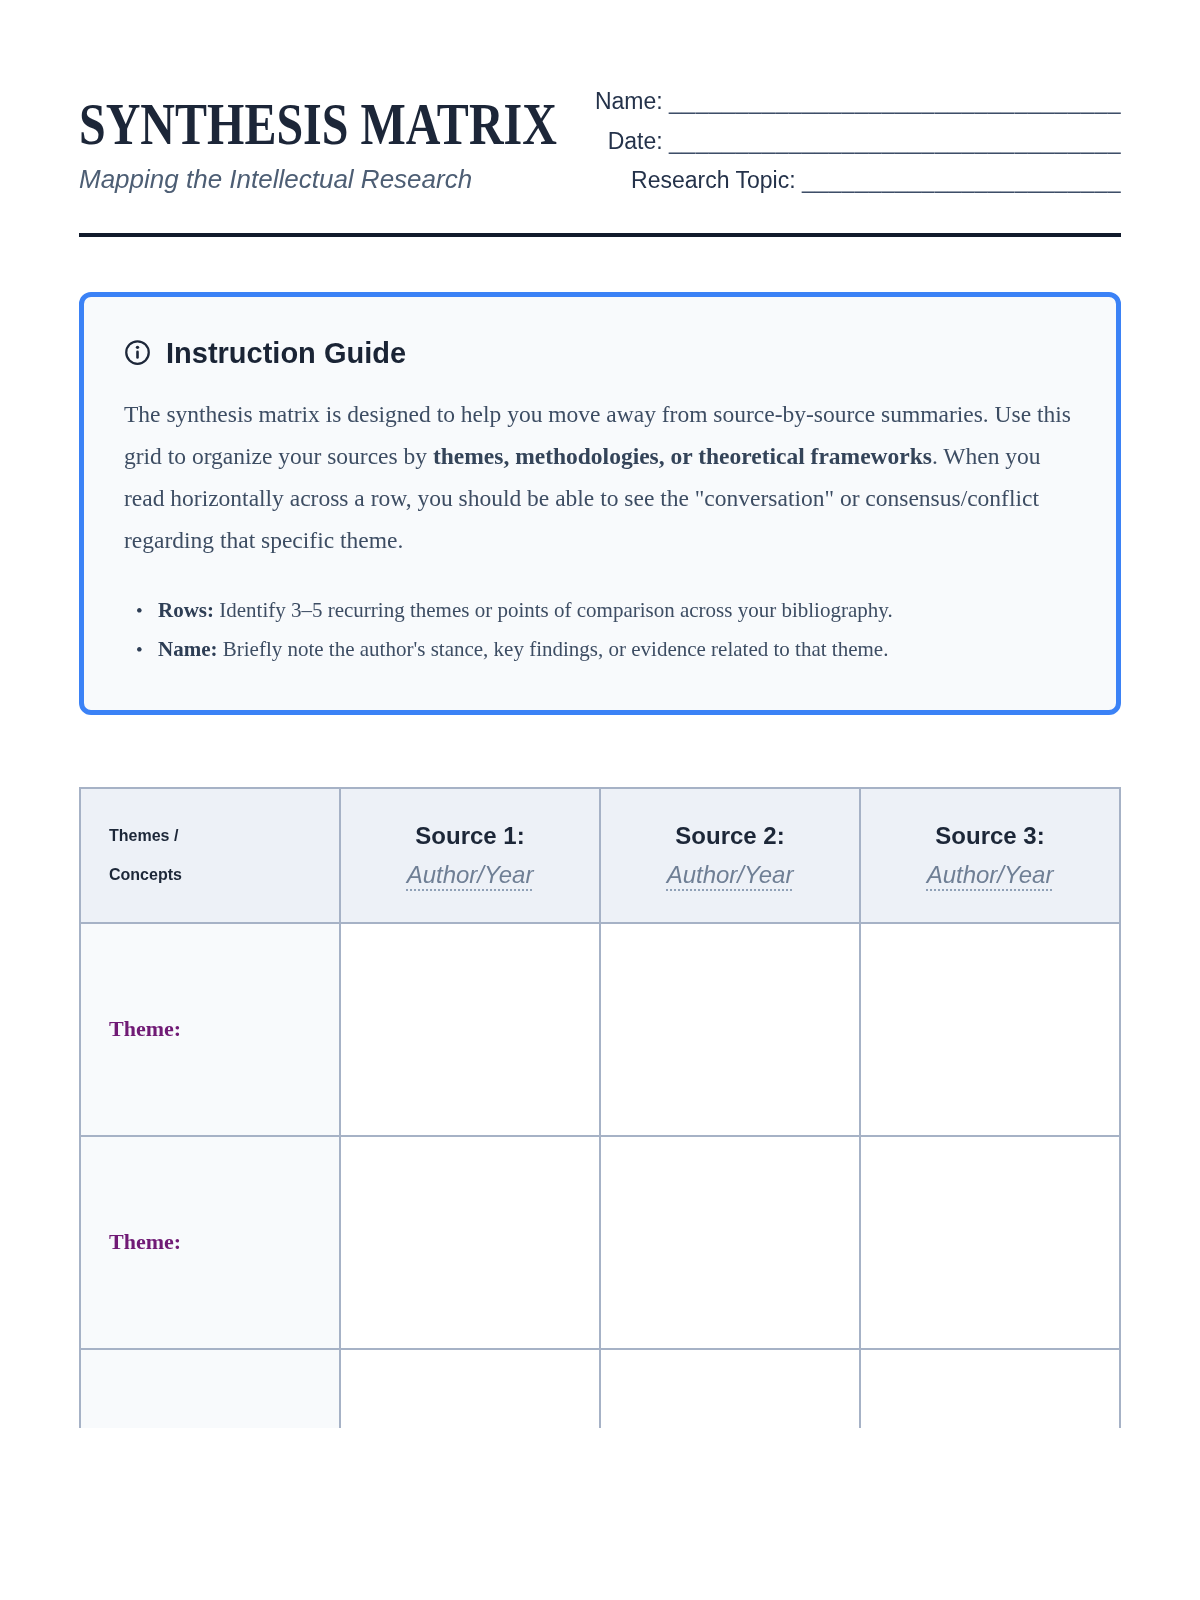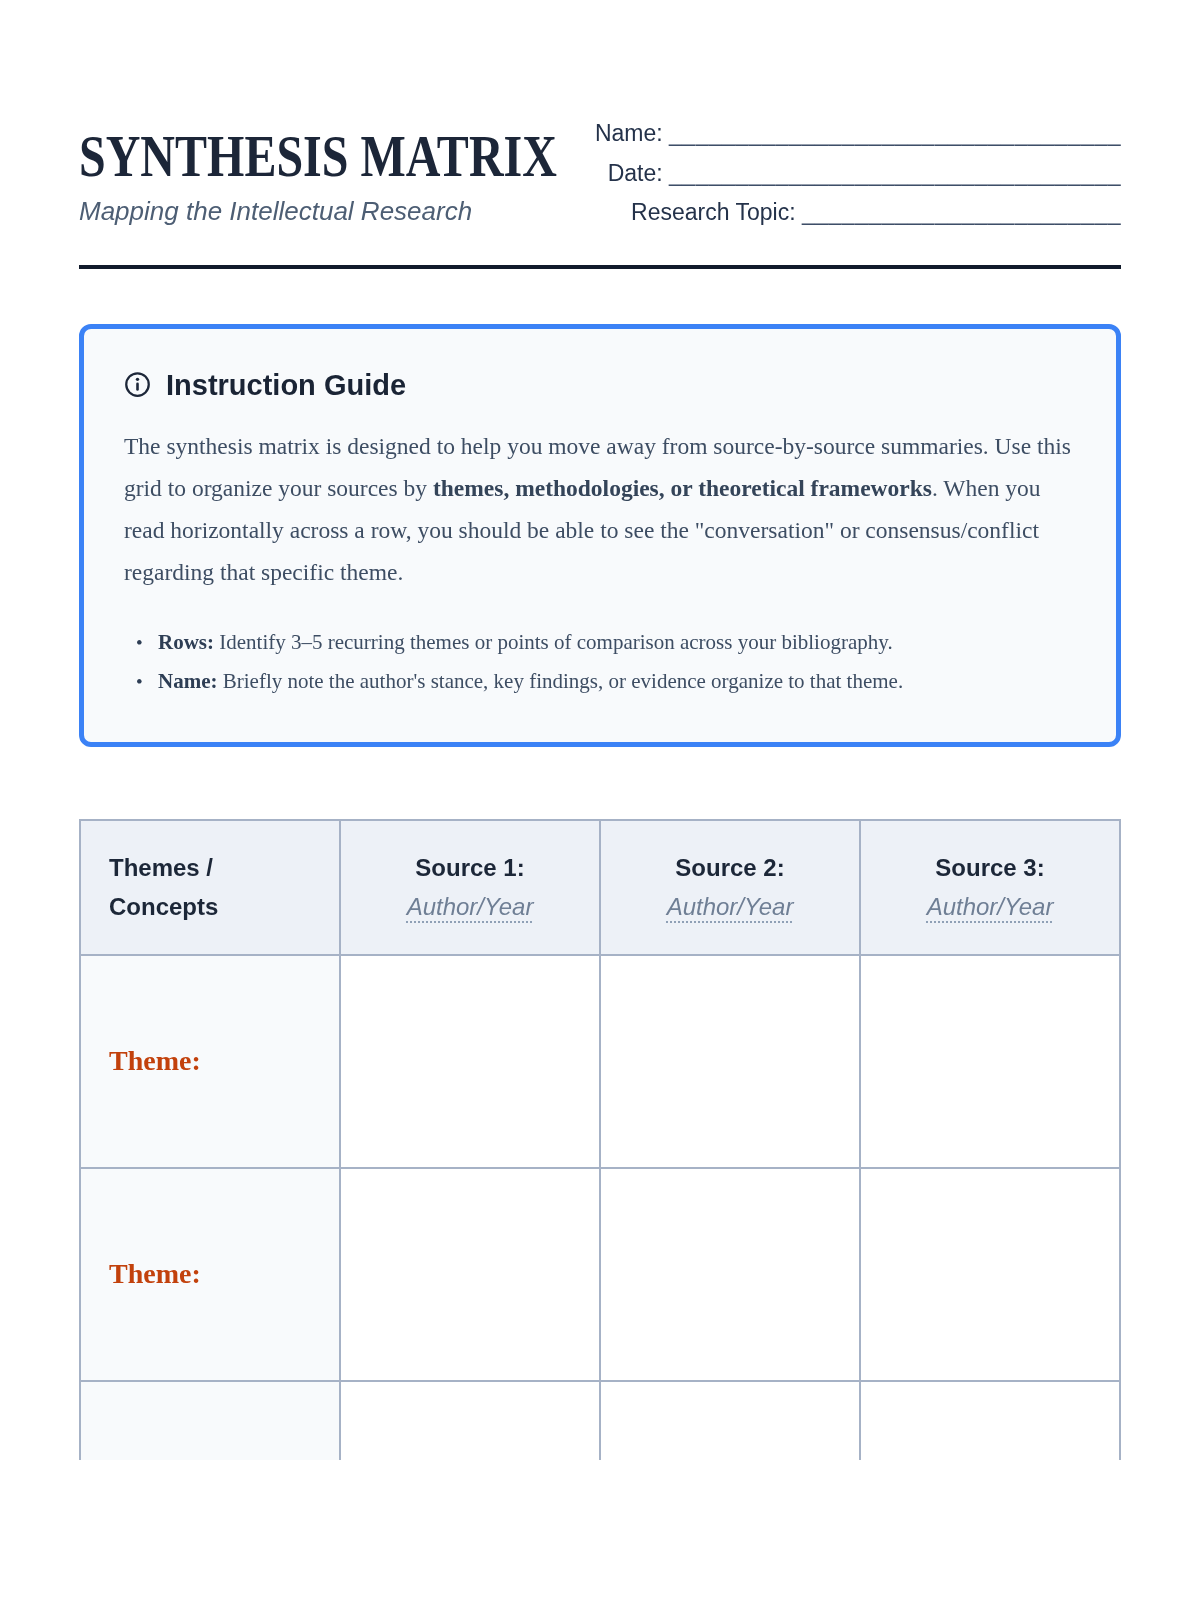--- a/index.html
+++ b/index.html
@@ -1,19 +1,19 @@
 <!DOCTYPE html>
 <html><head>
 <meta charset="utf-8">
 <style>
   * { margin: 0; padding: 0; box-sizing: border-box; }
   html, body { width: 1200px; height: 1600px; overflow: hidden; background: #ffffff; }
   body { font-family: "Liberation Sans", sans-serif; position: relative; }
 
-  .page { width: 1200px; height: 1428px; padding: 0 79px; overflow: hidden; margin-top: 32px; }
+  .page { width: 1200px; height: 1428px; padding: 0 79px; overflow: hidden; }
 
   
   .masthead { margin-top: 82px; display: flex; justify-content: space-between; align-items: flex-start; }
   .brand { padding-top: 10px; width: 480px; }
   .brand h1 { font-family: "Liberation Serif", serif; font-weight: 700; font-size: 60px; line-height: 64px; color: #1c2638; white-space: nowrap; }
   .brand h1 .squeeze { display: inline-block; transform: scaleX(0.8); transform-origin: 0 60%; }
   .subtitle { margin-top: 6px; font-style: italic; font-size: 26px; line-height: 34px; color: #4d5e74; }
 
   .fields { text-align: right; font-size: 23px; line-height: 39.5px; color: #24324a; }
   .field-label { color: #24324a; }
@@ -34,28 +34,28 @@
   .notes { margin-top: 30px; list-style: none; padding-left: 12px; }
   .notes li { position: relative; padding-left: 22px; font-family: "Liberation Serif", serif; font-size: 21px; line-height: 39.5px; color: #3d4d63; }
   .notes li::before { content: "•"; position: absolute; left: 0; top: 0; color: #2e3e55; font-size: 19px; }
   .notes strong { font-weight: 700; color: #2e3e55; }
 
   
   table.matrix { width: 100%; margin-top: 72px; border-collapse: collapse; table-layout: fixed; }
   .matrix th, .matrix td { border: 2px solid #a6b2c6; vertical-align: middle; }
   .matrix thead tr { height: 135px; }
   .matrix thead th { background: #edf1f7; }
-  .matrix thead th.corner { text-align: left; padding-left: 28px; font-size: 24px; line-height: 39px; font-weight: 700; color: #1c2738; }
+  .matrix thead th.corner { text-align: left; padding-left: 28px; font-size: 16px; line-height: 39px; font-weight: 700; color: #1c2738; }
   .matrix thead th.src { text-align: center; font-size: 24px; color: #1c2738; }
   .src-title { display: block; font-weight: 700; line-height: 38px; }
   .src-sub { display: inline-block; margin-top: 1px; font-style: italic; font-weight: 400; color: #6f7f95; line-height: 38px;
              text-decoration: underline dotted; text-decoration-thickness: 2px; text-underline-offset: 7px; text-decoration-color: #8fa0b6; }
   .matrix tbody tr { height: 213px; }
   .matrix tbody th.rowlabel { background: #f8fafc; text-align: left; padding-left: 28px;
-             font-family: "Liberation Serif", serif; font-weight: 700; font-size: 28px; color: #c2410c; }
+             font-family: "Liberation Serif", serif; font-weight: 700; font-size: 22px; color: #701a75; }
   .matrix tbody td { background: #ffffff; }
 </style>
 </head>
 <body>
 
 <div class="page">
 
   <header class="masthead">
     <div class="brand">
       <h1><span class="squeeze">SYNTHESIS MATRIX</span></h1>
@@ -89,21 +89,21 @@
       <h2>Instruction Guide</h2>
     </div>
     <p class="lede"><span>The synthesis matrix is designed to help you move away from source-by-source summaries. Use this grid to organize your sources by </span><strong>themes, methodologies, or theoretical frameworks</strong><span>. When you read horizontally across a row, you should be able to see the "conversation" or consensus/conflict regarding that specific theme.</span></p>
     <ul class="notes">
       <li>
         <strong>Rows:</strong>
         <span>Identify 3–5 recurring themes or points of comparison across your bibliography.</span>
       </li>
       <li>
         <strong>Name:</strong>
-        <span>Briefly note the author's stance, key findings, or evidence organize to that theme.</span>
+        <span>Briefly note the author's stance, key findings, or evidence related to that theme.</span>
       </li>
     </ul>
   </section>
 
   <table class="matrix">
     <colgroup>
         <col style="width:25%">
         <col style="width:25%">
         <col style="width:25%">
         <col style="width:25%">

